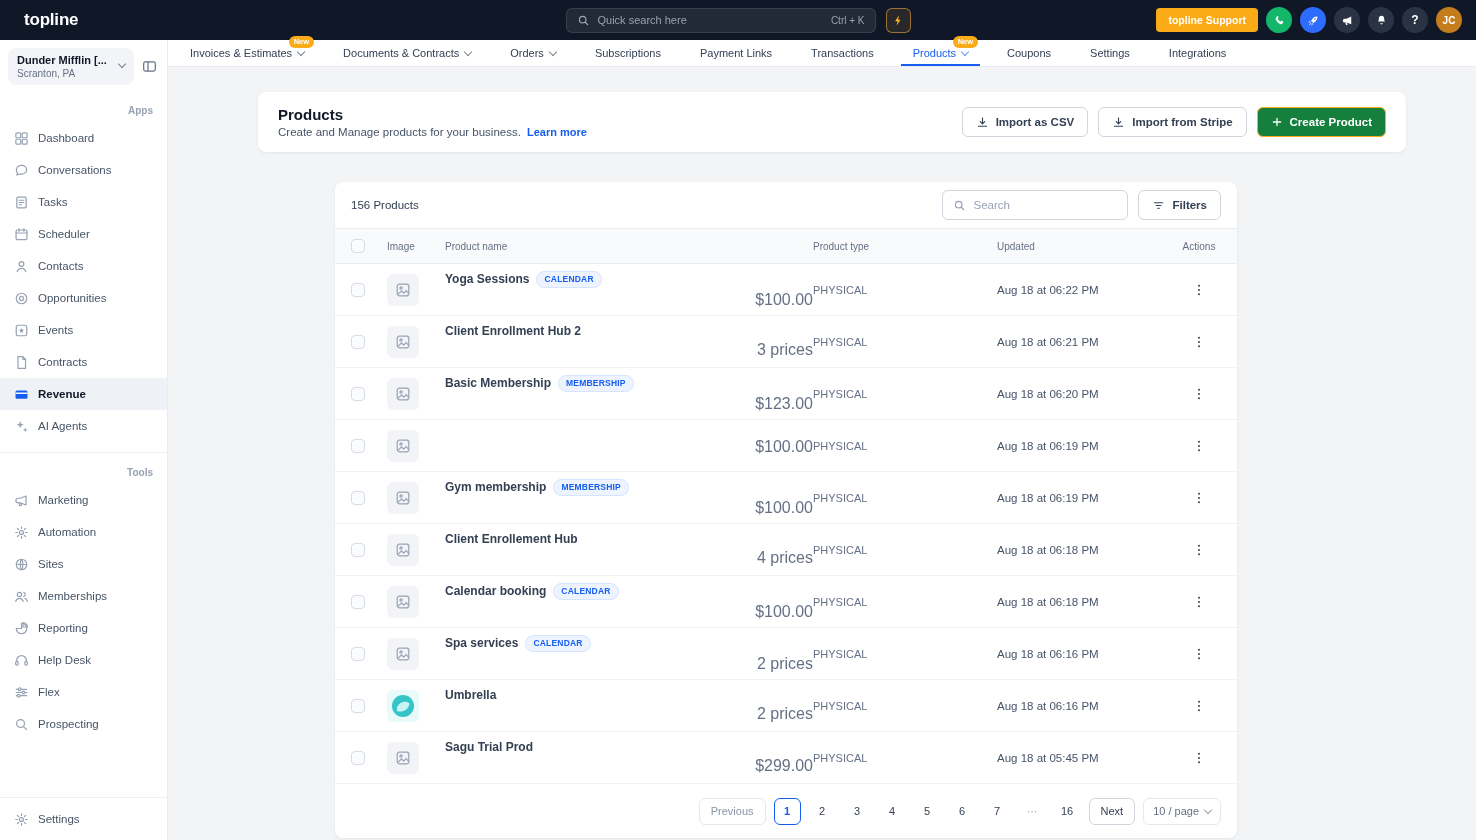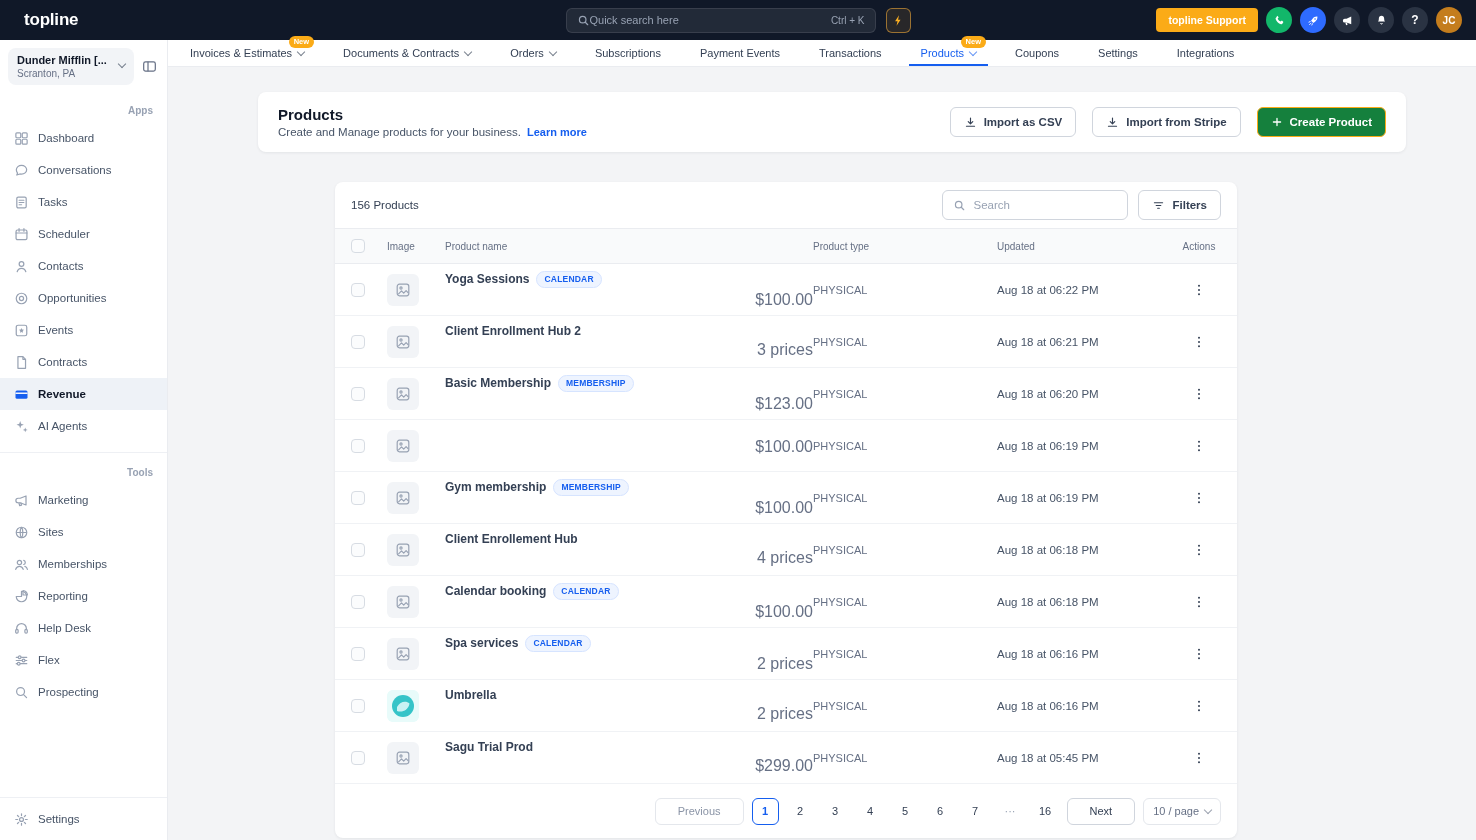--- a/index.html
+++ b/index.html
@@ -7,21 +7,21 @@
   body { font-family:"Liberation Sans", sans-serif; background:#f3f4f6; color:#344054; }
   input { font-family:inherit; }
   input::placeholder { color:#98a2b3; }
   button { font-family:inherit; cursor:pointer; }
 
   
   .topbar { height:40px; background:#101828; display:flex; align-items:center; position:relative; }
   .logo { color:#fff; font-weight:700; font-size:17px; margin-left:24px; letter-spacing:-.2px; }
   .tcenter { position:absolute; left:0; right:0; top:0; height:40px; display:flex; align-items:center; justify-content:center; gap:10px; pointer-events:none; }
   .tcenter > * { pointer-events:auto; }
-  .tsearch { width:310px; height:25px; background:rgba(255,255,255,.08); border:1px solid rgba(255,255,255,.10); border-radius:6px; display:flex; align-items:center; padding:0 10px; color:#98a2b3; }
+  .tsearch { width:310px; height:25px; background:rgba(255,255,255,.08); border:1px solid rgba(255,255,255,.10); border-radius:6px; display:flex; align-items:center; gap:8px; padding:0 10px; color:#98a2b3; }
   .tsearch input { flex:1; background:transparent; border:0; outline:0; color:#e4e7ec; font-size:11px; }
   .kbd { font-size:10px; color:#98a2b3; white-space:nowrap; }
   .boltbox { width:25px; height:25px; border:1px solid rgba(251,176,59,.55); background:rgba(251,176,59,.10); border-radius:6px; display:flex; align-items:center; justify-content:center; }
   .tright { position:absolute; right:14px; top:0; height:40px; display:flex; align-items:center; gap:8px; }
   .support { height:24px; padding:0 12px; background:#fbab17; color:#fff; border:0; border-radius:4px; font-size:10.5px; font-weight:600; }
   .circ { width:26px; height:26px; border-radius:50%; display:flex; align-items:center; justify-content:center; color:#fff; cursor:pointer; }
   .green { background:#12b76a; } .blue { background:#2e6bff; } .darkc { background:#2a3343; }
   .qmark { font-size:12px; font-weight:700; }
   .avatar { width:26px; height:26px; border-radius:50%; background:#c47d1d; color:#fff; font-size:10px; font-weight:700; display:flex; align-items:center; justify-content:center; cursor:pointer; }
 
@@ -55,21 +55,21 @@
   .new-badge:empty { display:none; }
 
   .content { flex:1; background:#f3f4f6; overflow:hidden; }
 
   
   .card { background:#fff; border-radius:8px; box-shadow:0 1px 3px rgba(16,24,40,.07); }
   .page-head { margin:25px 70px 0 90px; height:60px; display:flex; align-items:center; justify-content:space-between; padding:0 20px; }
   .ph-title { font-size:15px; font-weight:700; color:#101828; }
   .ph-sub { font-size:11.5px; color:#475467; margin-top:3px; }
   .learn { color:#155eef; font-weight:600; font-size:11px; margin-left:6px; cursor:pointer; }
-  .ph-actions { display:flex; gap:16px;justify-content:center; }
+  .ph-actions { display:flex; gap:10px;justify-content:center; }
   .btn { height:30px; display:inline-flex; align-items:center; gap:7px; padding:0 13px; border:1px solid #d0d5dd; border-radius:6px; background:#fff; font-size:11.5px; font-weight:600; color:#344054; }
   .btn.primary { background:#15803d; border-color:#fbab17; color:#fff; }
 
   
   .table-card { width:902px; margin:30px 0 0 167px; display:flex; flex-direction:column; }
   .tc-head { height:46px; display:flex; align-items:center; justify-content:space-between; padding:0 16px; }
   .tc-count { font-size:11.5px; font-weight:500; color:#344054; }
   .tc-right { display:flex; gap:10px; }
   .searchbox { width:186px; height:30px; border:1px solid #d0d5dd; border-radius:6px; display:flex; align-items:center; gap:7px; padding:0 10px; color:#98a2b3; background:#fff; }
   .searchbox input { flex:1; border:0; outline:0; background:transparent; font-size:11.5px; color:#344054; min-width:0; }
@@ -88,21 +88,21 @@
   .pname-line { display:flex; align-items:center; gap:7px; }
   .pname { font-size:12px; font-weight:600; color:#344054; }
   .pill { font-size:8.5px; font-weight:700; color:#155eef; background:#eef4ff; border:1px solid #d6e4ff; border-radius:999px; padding:2.5px 7px; letter-spacing:.2px; }
   .pill:empty { display:none; }
   .psub { font-size:16px; color:#667085; margin-top:3px;text-align:right; }
   .ptype { font-size:11px; color:#667085; }
   .pupd { font-size:11.5px; color:#475467; }
   .kebab { width:24px; height:24px; border:0; background:transparent; color:#344054; display:flex; align-items:center; justify-content:center; }
 
   .pager { height:54px; display:flex; align-items:center; justify-content:flex-end; gap:8px; padding:0 16px; }
-  .pg-btn { height:27px; padding:0 22px; border:1px solid #e4e7ec; border-radius:6px; background:#fff; font-size:11px; color:#8a94a6; }
+  .pg-btn { height:27px; padding:0 11px; border:1px solid #e4e7ec; border-radius:6px; background:#fff; font-size:11px; color:#8a94a6; }
   .pg-btn.next { color:#344054; border-color:#d0d5dd; font-weight:500; }
   .pg-num { min-width:27px; height:27px; display:flex; align-items:center; justify-content:center; border-radius:6px; border:1px solid transparent; font-size:11px; color:#344054; cursor:pointer; }
   .pg-num.active { border-color:#155eef; color:#155eef; font-weight:700; background:#fff; }
   .pg-size { height:27px; border:1px solid #e4e7ec; border-radius:6px; display:flex; align-items:center; gap:6px; padding:0 9px; font-size:11px; color:#667085; cursor:pointer; background:#fff; }
   .pg-size .chev { margin-top:-2px; }
 </style>
 </head>
 <body>
 
 <header class="topbar">
@@ -282,20 +282,29 @@
     <div class="sec-label">Tools</div>
 
     <div class="side-item">
       <span class="sicon">
           <svg width="15" height="15" viewBox="0 0 16 16" fill="none" stroke="currentColor" stroke-width="1.3" stroke-linejoin="round">
             <path d="M12.8 3.2v9.6L6.6 10.4H4.4a2.4 2.4 0 0 1 0-4.8h2.2z"></path>
             <path d="M5.2 10.4l.9 3.2 1.9-.55-.8-2.85"></path>
           </svg>
         </span>
       <span>Marketing</span>
+    </div>
+    <div class="side-item">
+      <span class="sicon">
+          <svg width="15" height="15" viewBox="0 0 16 16" fill="none" stroke="currentColor" stroke-width="1.3" stroke-linecap="round">
+            <circle cx="8" cy="8" r="2.1"></circle>
+            <path d="M8 1.9v1.9M8 12.2v1.9M1.9 8h1.9M12.2 8h1.9M3.7 3.7l1.3 1.3M11 11l1.3 1.3M12.3 3.7L11 5M5 11l-1.3 1.3"></path>
+          </svg>
+        </span>
+      <span>Automation</span>
     </div>
     <div class="side-item">
       <span class="sicon">
           <svg width="15" height="15" viewBox="0 0 16 16" fill="none" stroke="currentColor" stroke-width="1.3">
             <circle cx="8" cy="8" r="5.6"></circle>
             <path d="M2.4 8h11.2M8 2.4c-1.9 1.9-1.9 9.3 0 11.2M8 2.4c1.9 1.9 1.9 9.3 0 11.2"></path>
           </svg>
         </span>
       <span>Sites</span>
     </div>
@@ -374,21 +383,21 @@
         <span class="chev"></span>
       </div>
       <div class="tab">
         <span>Orders</span>
         <span class="chev"></span>
       </div>
       <div class="tab">
         <span>Subscriptions</span>
       </div>
       <div class="tab">
-        <span>Payment Events</span>
+        <span>Payment Links</span>
       </div>
       <div class="tab">
         <span>Transactions</span>
       </div>
       <div class="tab active">
         <span class="new-badge">New</span>
         <span>Products</span>
         <span class="chev"></span>
       </div>
       <div class="tab">

